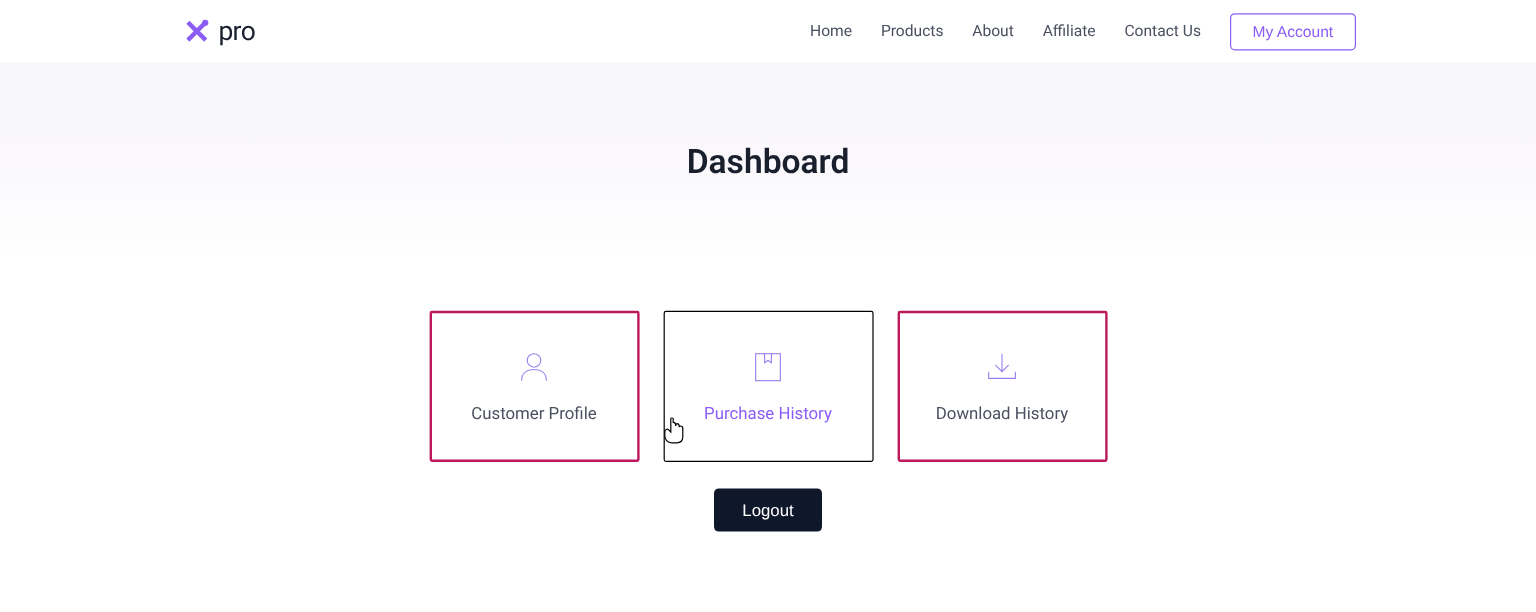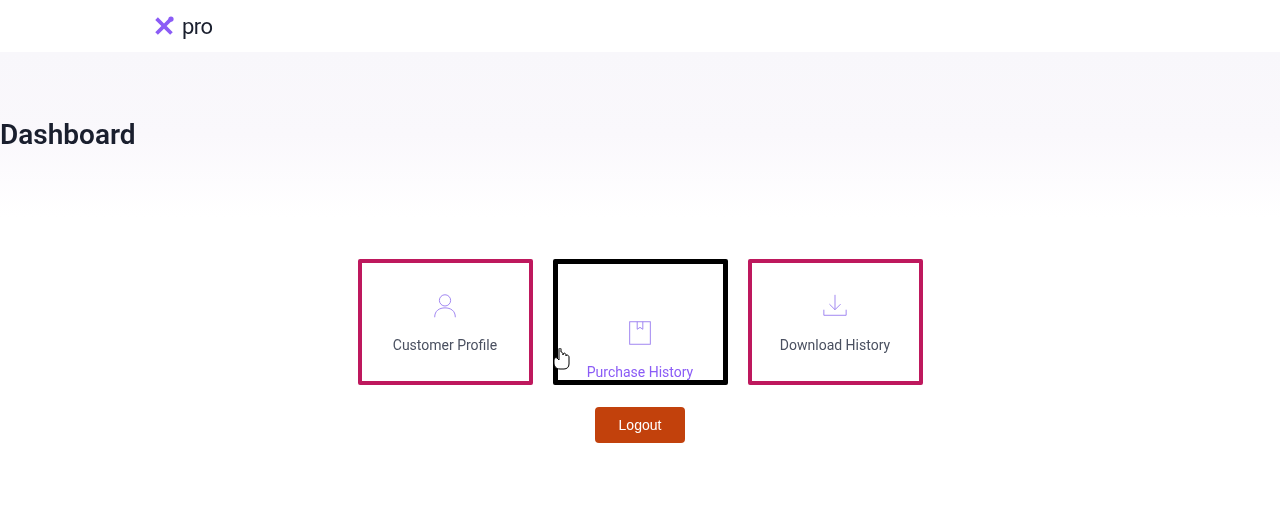--- a/index.html
+++ b/index.html
@@ -52,49 +52,48 @@
       padding: 7px 18px;
       border-radius: 4px;
       font-size: 13px;
       cursor: pointer;
     }
     .hero {
       background: linear-gradient(180deg, #f8f7fb 0%, #faf8fc 50%, #ffffff 100%);
       height: 165px;
       display: flex;
       align-items: center;
-      justify-content: flex-start;
+      justify-content: center;
     }
     .hero-title {
       font-size: 28px;
       font-weight: 600;
       color: #1a1f2e;
     }
     .cards {
       display: flex;
       justify-content: center;
       gap: 20px;
       margin-top: 42px;
     }
     .card {
       width: 175px;
       height: 126px;
-      border: 4px solid #be185d;
+      border: 2px solid #be185d;
       border-radius: 2px;
       display: flex;
       flex-direction: column;
       align-items: center;
       justify-content: center;
       gap: 16px;
       cursor: pointer;
       background: #ffffff;
     }
     .card.active {
-      border: 5px solid #000000;
-      justify-content: flex-end;
+      border: 1px solid #000000;
     }
     .card-icon {
       width: 34px;
       height: 30px;
       display: flex;
       align-items: center;
       justify-content: center;
     }
     .card-label {
       font-size: 14px;
@@ -102,21 +101,21 @@
     }
     .card.active .card-label {
       color: #8b5cf6;
     }
     .logout-wrap {
       display: flex;
       justify-content: center;
       margin-top: 22px;
     }
     .logout-btn {
-      background: #c2410c;
+      background: #0f172a;
       color: #ffffff;
       border: none;
       padding: 10px 24px;
       border-radius: 4px;
       font-size: 14px;
       cursor: pointer;
     }
     .cursor-pointer {
       position: absolute;
       left: 553px;
@@ -132,20 +131,28 @@
 <header class="header">
   <div class="logo">
     <span class="logo-mark">
       <svg viewBox="0 0 32 32" width="28" height="28">
         <path d="M9 6 L16 13 L23 6 L26 9 L19 16 L26 23 L23 26 L16 19 L9 26 L6 23 L13 16 L6 9 Z" fill="#8b5cf6"></path>
         <circle cx="24" cy="8" r="3" fill="#8b5cf6"></circle>
       </svg>
     </span>
     <span class="logo-text">pro</span>
   </div>
+  <nav class="nav">
+    <a class="nav-link">Home</a>
+    <a class="nav-link">Products</a>
+    <a class="nav-link">About</a>
+    <a class="nav-link">Affiliate</a>
+    <a class="nav-link">Contact Us</a>
+    <button class="my-account-btn">My Account</button>
+  </nav>
 </header>
 
 <section class="hero">
   <h1 class="hero-title">Dashboard</h1>
 </section>
 
 <section class="cards">
 
   <div class="card">
     <span class="card-icon">

